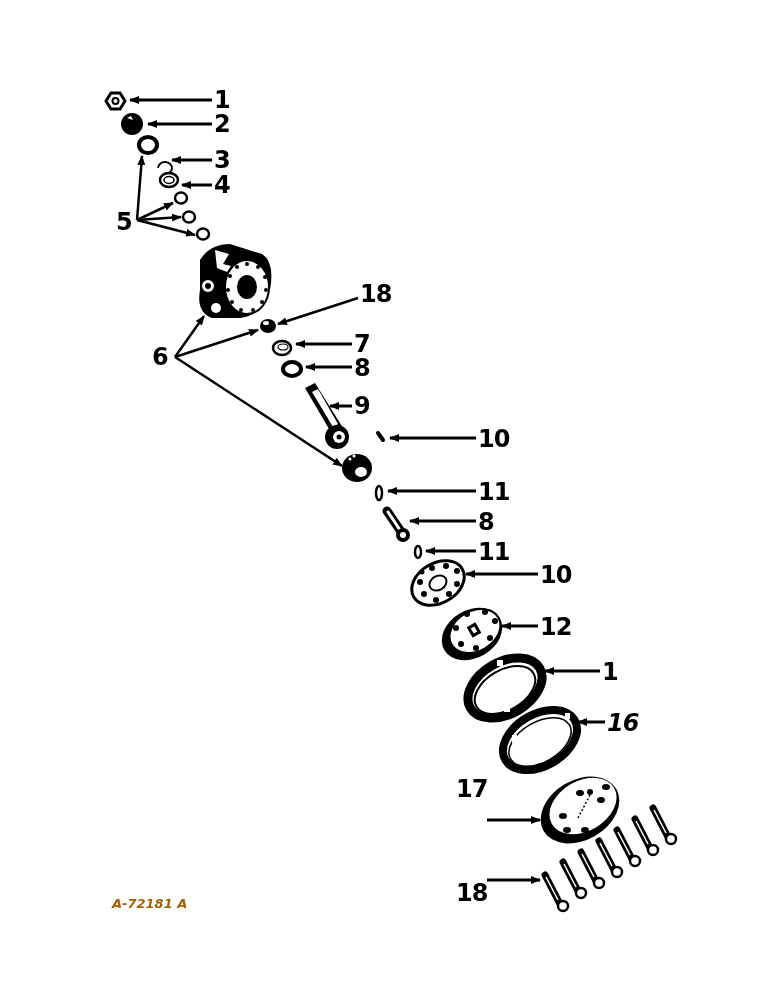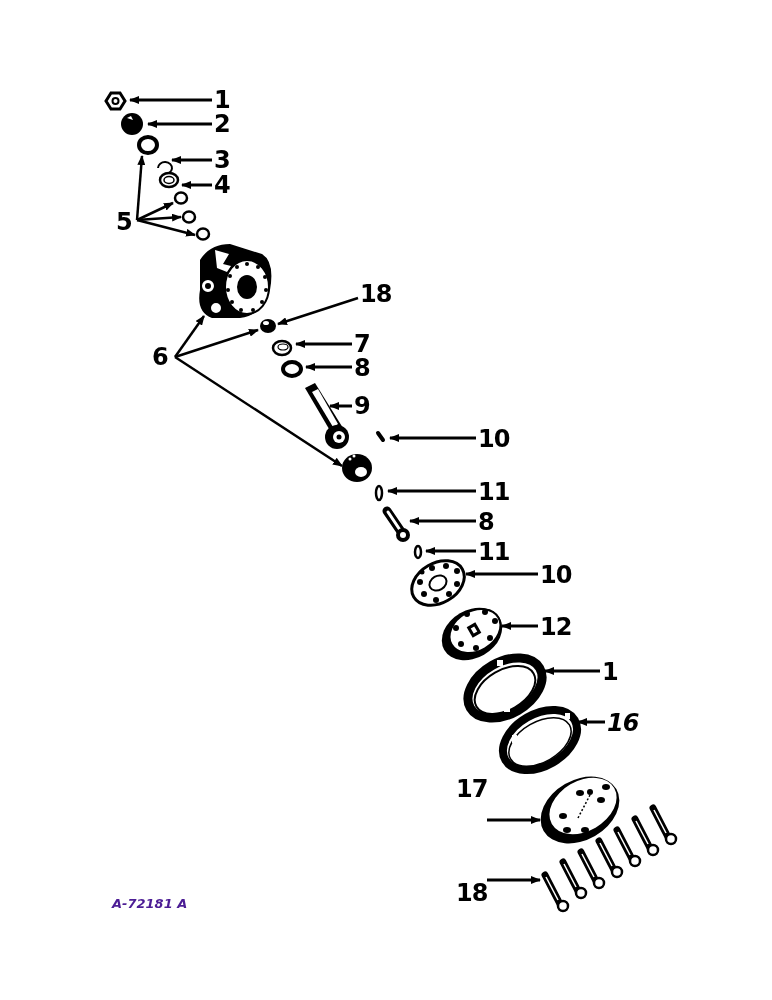--- a/index.html
+++ b/index.html
@@ -13,21 +13,21 @@
     color: #000;
     line-height: 1;
     letter-spacing: -1px;
   }
   .drawing-id {
     position: absolute;
     font-family: "DejaVu Sans", sans-serif;
     font-weight: bold;
     font-style: italic;
     font-size: 13px;
-    color: #4c1d95;
+    color: #a16207;
     left: 112px; top: 896px;
   }
 </style>
 </head>
 <body>
 
 <div id="stage">
   <svg width="772" height="1000" viewBox="0 0 772 1000" xmlns="http://www.w3.org/2000/svg">
     <defs>
       <marker id="ah" markerWidth="10" markerHeight="8" refX="9" refY="4" orient="auto" markerUnits="userSpaceOnUse">

